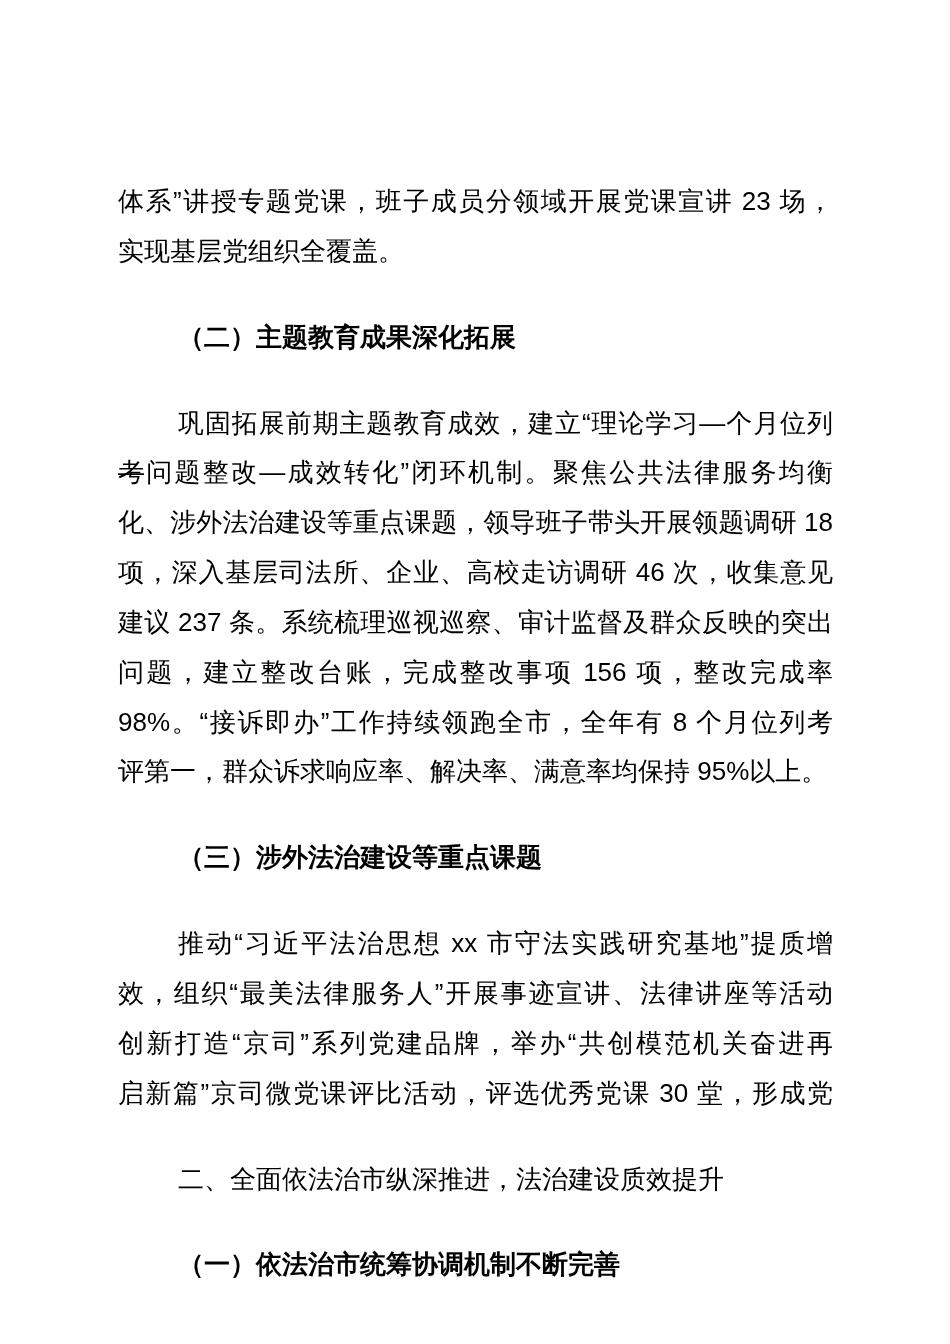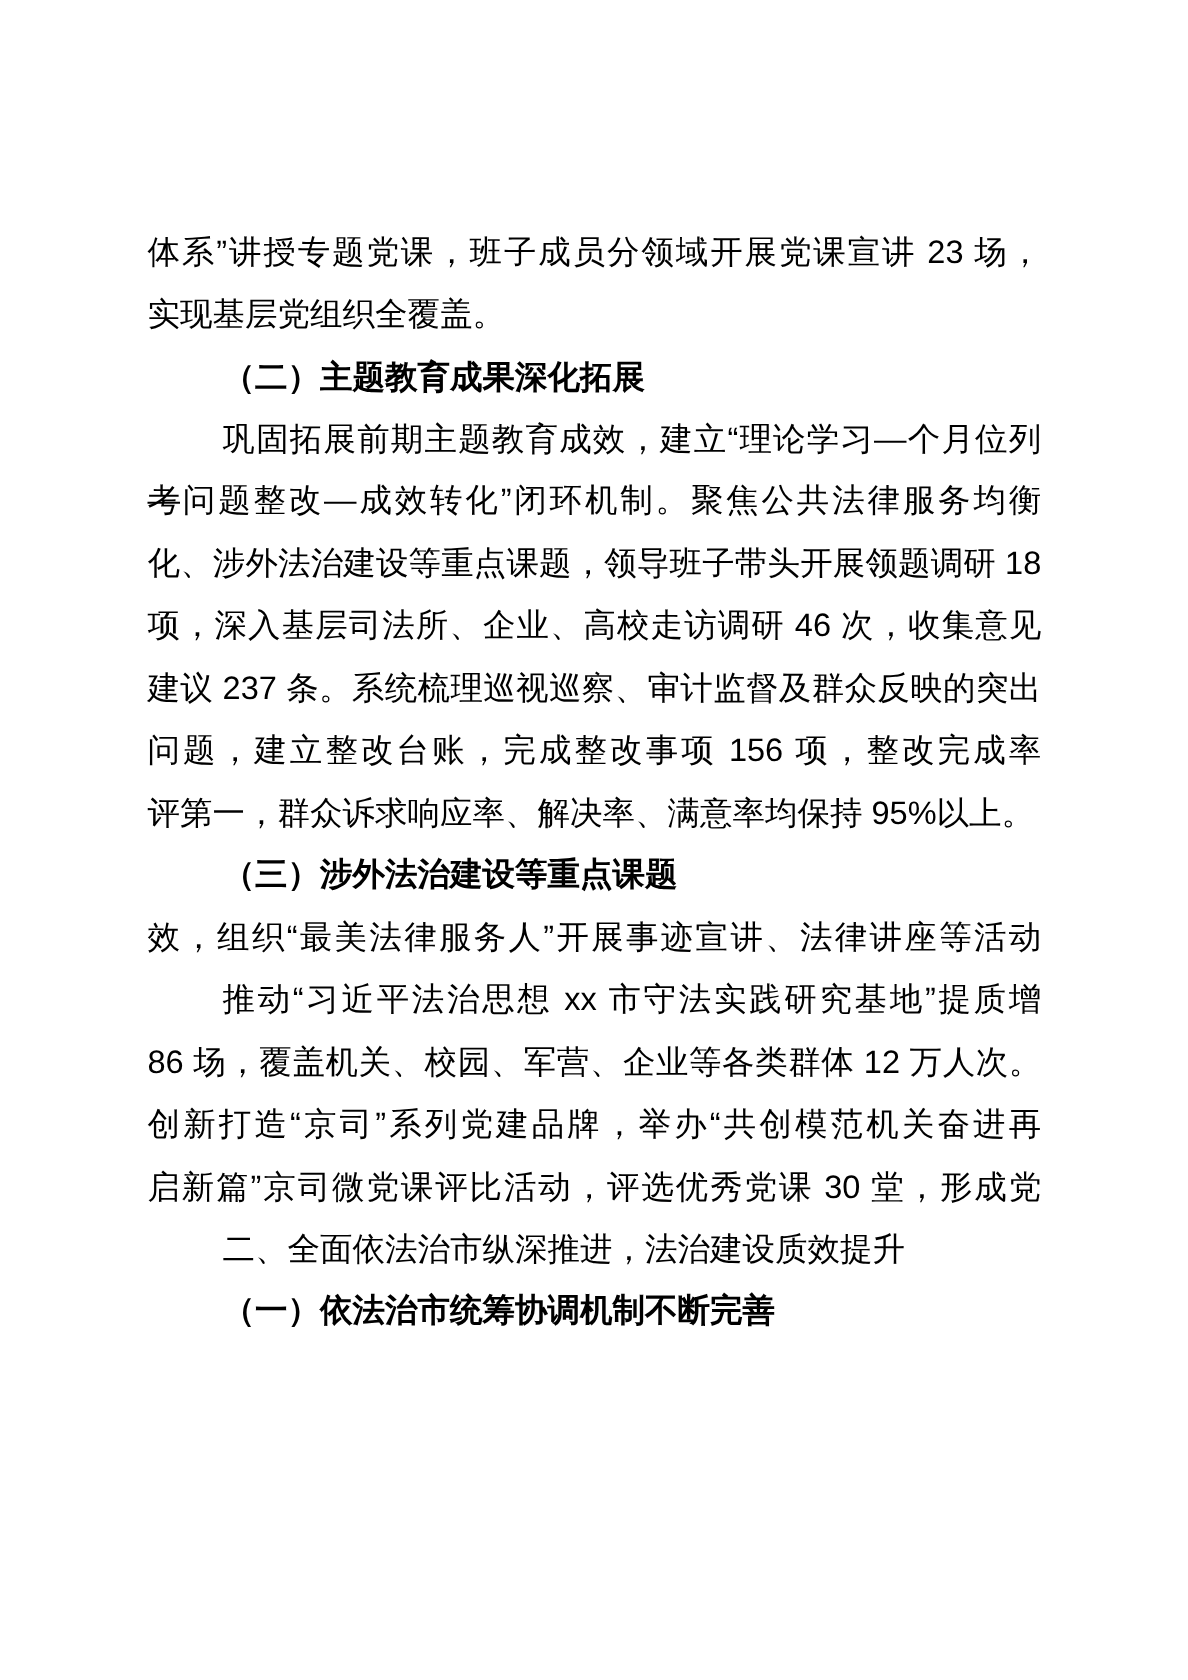--- a/index.html
+++ b/index.html
@@ -22,21 +22,21 @@
     font-size: 26px;
     line-height: 49.85px;
     font-weight: normal;
   }
   .line { height: 49.85px; }
   
   .j { text-align: justify; text-align-last: justify; }
   
   .n { white-space: nowrap; }
   
-  .ind { text-indent: 60px; }
+  .ind { text-indent: 60px; margin-top: 36px; }
   .b { font-weight: bold; }
 </style>
 </head>
 <body>
 
 <div class="page">
   <div class="content">
 
     <div>
       <div class="line j">体系”讲授专题党课，班子成员分领域开展党课宣讲 23 场，</div>
@@ -47,31 +47,31 @@
       <div class="line n ind b">（二）主题教育成果深化拓展</div>
     </div>
 
     <div>
       <div class="line j ind">巩固拓展前期主题教育成效，建立“理论学习—个月位列考</div>
       <div class="line j">—问题整改—成效转化”闭环机制。聚焦公共法律服务均衡</div>
       <div class="line j">化、涉外法治建设等重点课题，领导班子带头开展领题调研 18</div>
       <div class="line j">项，深入基层司法所、企业、高校走访调研 46 次，收集意见</div>
       <div class="line j">建议 237 条。系统梳理巡视巡察、审计监督及群众反映的突出</div>
       <div class="line j">问题，建立整改台账，完成整改事项 156 项，整改完成率</div>
+      <div class="line j">98%。“接诉即办”工作持续领跑全市，全年有 8 个月位列考</div>
       <div class="line n">评第一，群众诉求响应率、解决率、满意率均保持 95%以上。</div>
     </div>
 
     <div>
       <div class="line n ind b">（三）涉外法治建设等重点课题</div>
     </div>
 
     <div>
+      <div class="line j ind">推动“习近平法治思想 xx 市守法实践研究基地”提质增</div>
       <div class="line j">效，组织“最美法律服务人”开展事迹宣讲、法律讲座等活动</div>
-      <div class="line j ind">推动“习近平法治思想 xx 市守法实践研究基地”提质增</div>
-      <div class="line j">86 场，覆盖机关、校园、军营、企业等各类群体 12 万人次。</div>
       <div class="line j">创新打造“京司”系列党建品牌，举办“共创模范机关奋进再</div>
       <div class="line j">启新篇”京司微党课评比活动，评选优秀党课 30 堂，形成党</div>
     </div>
 
     <div>
       <div class="line n ind">二、全面依法治市纵深推进，法治建设质效提升</div>
     </div>
 
     <div>
       <div class="line n ind b">（一）依法治市统筹协调机制不断完善</div>

